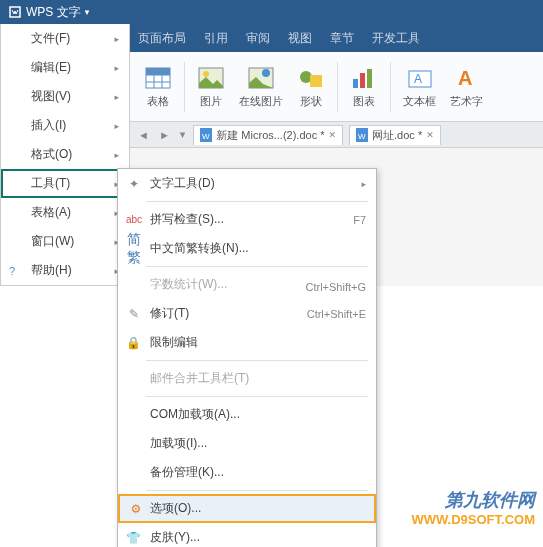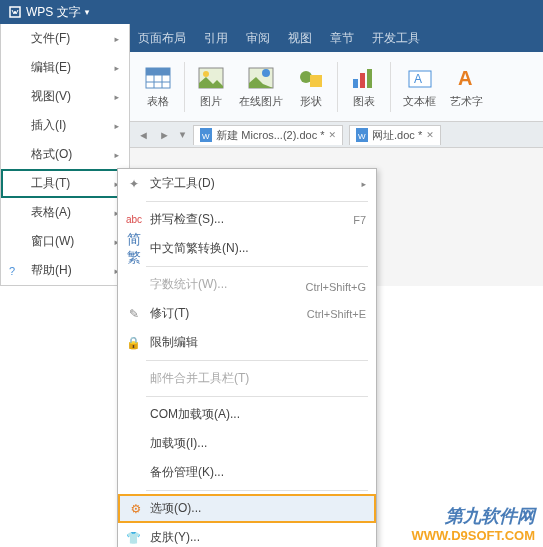--- a/index.html
+++ b/index.html
@@ -25,21 +25,21 @@
 .doc-tab .close { color: #888; font-size: 9px; }
 .nav-arrow { color: #888; cursor: pointer; padding: 0 2px; }
 .submenu { position: absolute; left: 117px; top: 168px; width: 260px; background: #fff; border: 1px solid #b8b8b8; box-shadow: 2px 2px 6px rgba(0,0,0,0.2); z-index: 10; }
 .submenu-item { display: flex; align-items: center; padding: 6px 10px 6px 32px; font-size: 12px; color: #444; cursor: pointer; position: relative; }
 .submenu-item.disabled { color: #aaa; cursor: default; align-items: flex-end; }
 .submenu-item.highlighted { border: 2px solid #f5a623; background: #e8f0f8; padding: 4px 8px 4px 30px; }
 .submenu-item .sicon { position: absolute; left: 8px; width: 16px; text-align: center; font-size: 12px; }
 .submenu-item .shortcut { margin-left: auto; color: #888; font-size: 11px; }
 .submenu-item .arrow { margin-left: auto; font-size: 9px; color: #888; }
 .submenu-sep { height: 1px; background: #e0e0e0; margin: 3px 8px 3px 28px; }
-.watermark { position: absolute; right: 8px; bottom: 4px; text-align: right; margin-top: 24px; }
+.watermark { position: absolute; right: 8px; bottom: 20px; text-align: right; margin-top: 24px; }
 .watermark .wm-title { font-size: 18px; font-weight: bold; color: #4a7db8; font-style: italic; }
 .watermark .wm-url { font-size: 13px; color: #f5a623; font-weight: bold; }
 svg { display: block; }
 </style>
 </head>
 <body>
 
 <div class="titlebar">
   <div class="app-title">
     <svg width="14" height="14">

